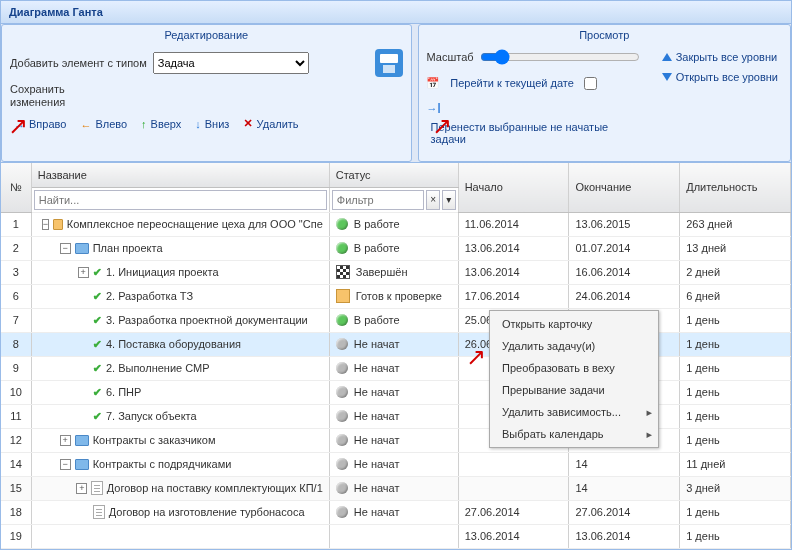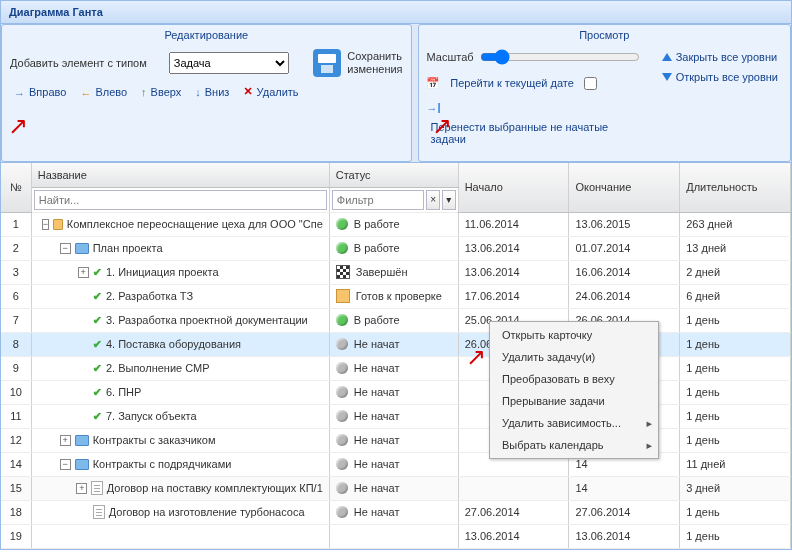--- a/index.html
+++ b/index.html
@@ -4,21 +4,21 @@
 <style>
 * { box-sizing: border-box; margin: 0; padding: 0; }
 body { font-family: Tahoma, Arial, sans-serif; font-size: 11px; color: #333; background: #fff; }
 .panel { border: 1px solid #99bbe8; width: 792px; }
 .panel-header { background: linear-gradient(#e4efff,#c8ddf6); color: #15428b; font-weight: bold; padding: 5px 8px; border-bottom: 1px solid #99bbe8; }
 .toolbar-row { display: flex; gap: 6px; background: #dfe8f6; border-bottom: 1px solid #99bbe8; }
 .toolbox { border: 1px solid #99bbe8; background: #eaf2fd; flex: 1; border-radius: 3px; }
 .toolbox-title { text-align: center; color: #15428b; padding: 4px 0; font-size: 11px; }
 .toolbox-body { padding: 4px 8px 8px; }
 .row { display: flex; align-items: center; gap: 6px; margin-bottom: 6px; flex-wrap: wrap; }
-select { font-size: 11px; height: 22px; width: 120px; margin-left: 16px; }
+select { font-size: 11px; height: 22px; width: 156px; }
 .btn { display: inline-flex; align-items: center; gap: 4px; padding: 2px 4px; cursor: pointer; color: #15428b; }
 .arr { font-weight: bold; }
 .arr.r { color: #2a7ad9; }
 .arr.l { color: #e07b00; }
 .arr.u { color: #2aa82a; }
 .arr.d { color: #2a7ad9; }
 .del { color: #c00; font-weight: bold; }
 .save-icon { width: 28px; height: 28px; background: #3b8ddb; border-radius: 4px; position: relative; display: inline-block; }
 .save-icon::after { content:""; position:absolute; top:5px; left:5px; right:5px; height:9px; background:#fff; border-radius:1px; }
 .save-icon::before { content:""; position:absolute; bottom:4px; left:8px; width:12px; height:8px; background:#cfe3f7; }
@@ -433,21 +433,21 @@
             <td class="col-num">19</td>
             <td></td>
             <td></td>
             <td class="bold">13.06.2014</td>
             <td>13.06.2014</td>
             <td class="bold">1 день</td>
           </tr>
         </tbody>
     </table>
 
-    <div class="context-menu" style="top:158px; left:488px;">
+    <div class="context-menu" style="top:147px; left:488px;">
       <div class="mi">Открыть карточку</div>
       <div class="mi">Удалить задачу(и)</div>
       <div class="mi">Преобразовать в веху</div>
       <div class="mi">Прерывание задачи</div>
       <div class="mi sub">Удалить зависимость...</div>
       <div class="mi sub">Выбрать календарь</div>
     </div>
 
     <span class="red-arrow" style="top:180px; left:465px;">↗</span>
   </div>

